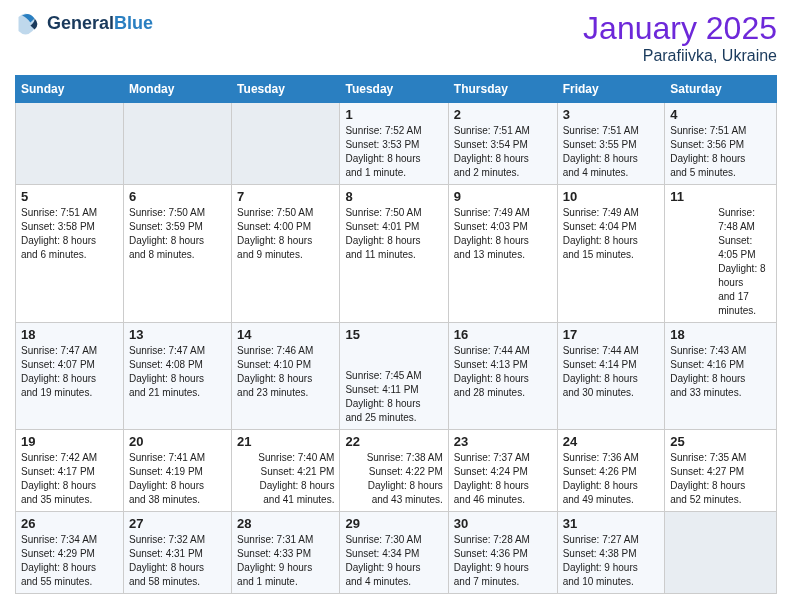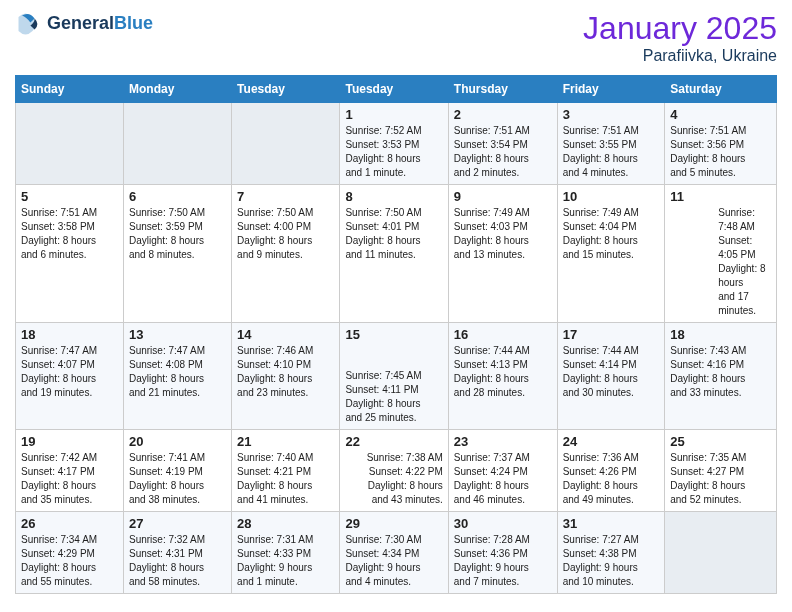--- a/index.html
+++ b/index.html
@@ -272,21 +272,21 @@
         </td>
         <td>
           <span class="day-number">20</span>
           <div class="day-info" style="white-space: pre-line;">Sunrise: 7:41 AM
 Sunset: 4:19 PM
 Daylight: 8 hours
 and 38 minutes.</div>
         </td>
         <td>
           <span class="day-number">21</span>
-          <div class="day-info" style="white-space: pre-line;">Sunrise: 7:40 AM
+          <div class="day-info" style="white-space: pre-line; text-align: right;">Sunrise: 7:40 AM
 Sunset: 4:21 PM
 Daylight: 8 hours
 and 41 minutes.</div>
         </td>
         <td>
           <span class="day-number">22</span>
           <div class="day-info" style="white-space: pre-line; text-align: right;">Sunrise: 7:38 AM
 Sunset: 4:22 PM
 Daylight: 8 hours
 and 43 minutes.</div>

